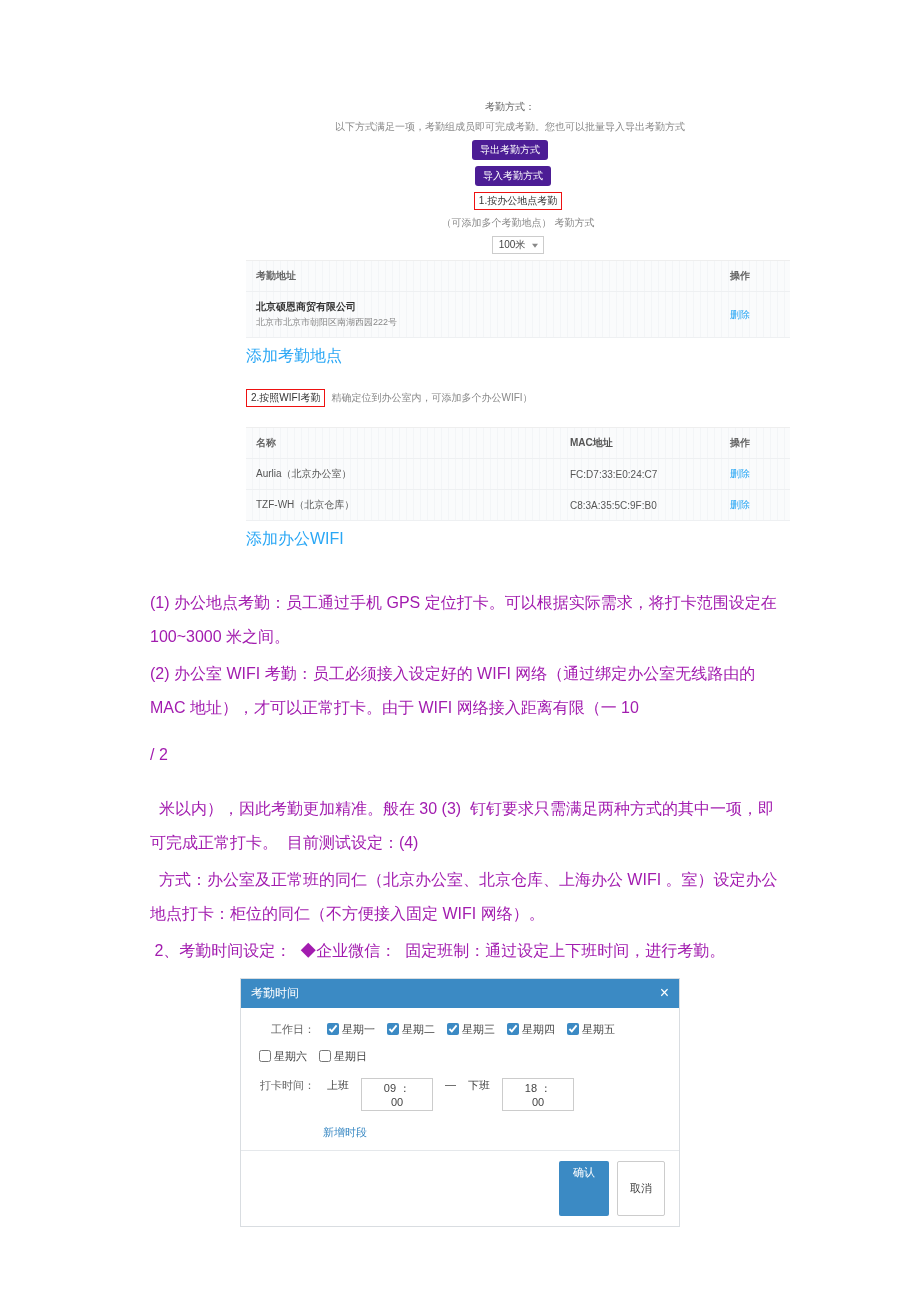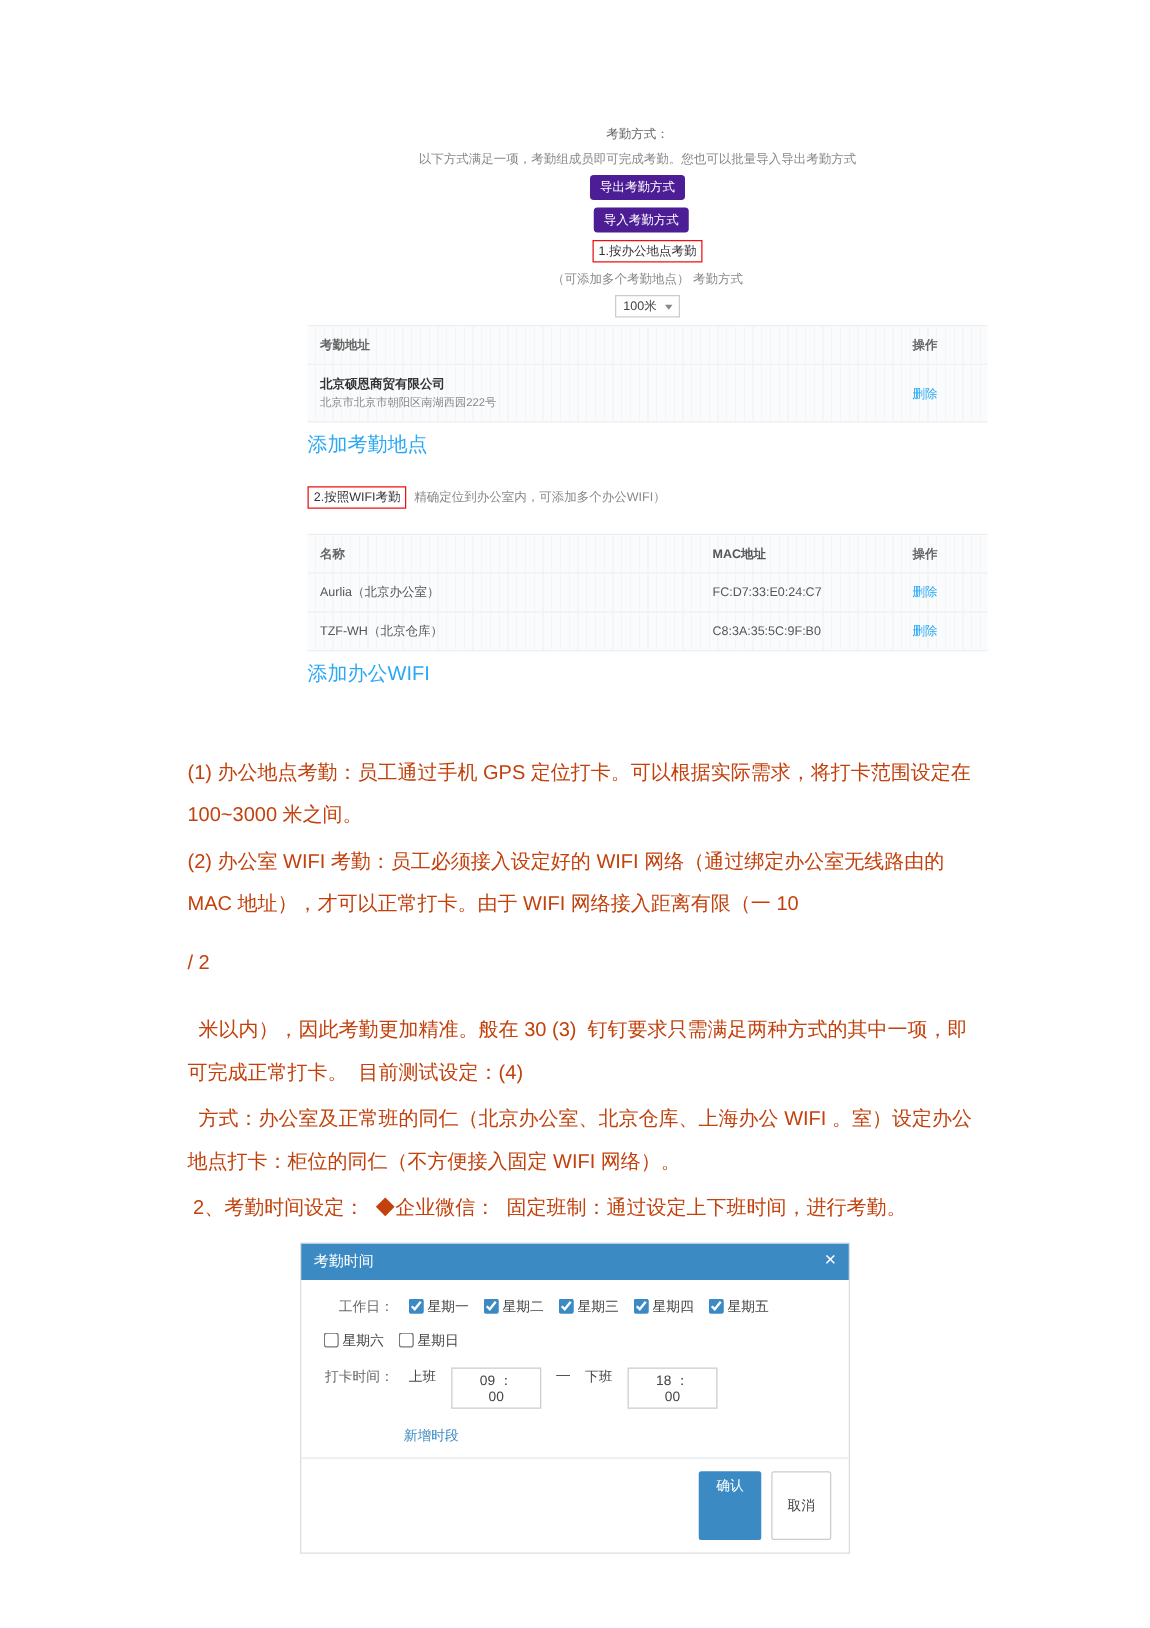--- a/index.html
+++ b/index.html
@@ -54,24 +54,24 @@
   .c2 { width: 160px; color:#555; }
   .c3 { width: 50px; color: #666; text-align:left;}
   .act { color: #2aa7f5; }
   .linkish { color: #2aa7f5; font-size: 16px; margin: 8px 0 12px 16px; display:inline-block;}
   .company-sub { color:#888; font-size:9px; margin-top:2px; }
 
   .sec2-row { display:flex; align-items:center; gap:6px; margin: 10px 0 20px 16px;}
 
   
   .doc {
-    margin: 40px 140px 0 150px;
+    margin: 24px 140px 0 150px;
     font-size: 16px;
     line-height: 2.1;
-    color: #c2410c;
+    color: #a21caf;
   }
   .doc p { margin-bottom: 4px; }
   .doc .slash { margin: 14px 0 20px 0; }
 
   
   .modal-wrap { margin: 10px auto 0 auto; width: 440px; }
   .modal {
     border: 1px solid #d9dde1; background:#fff; font-size: 11px; color:#444;
   }
   .modal-header {

